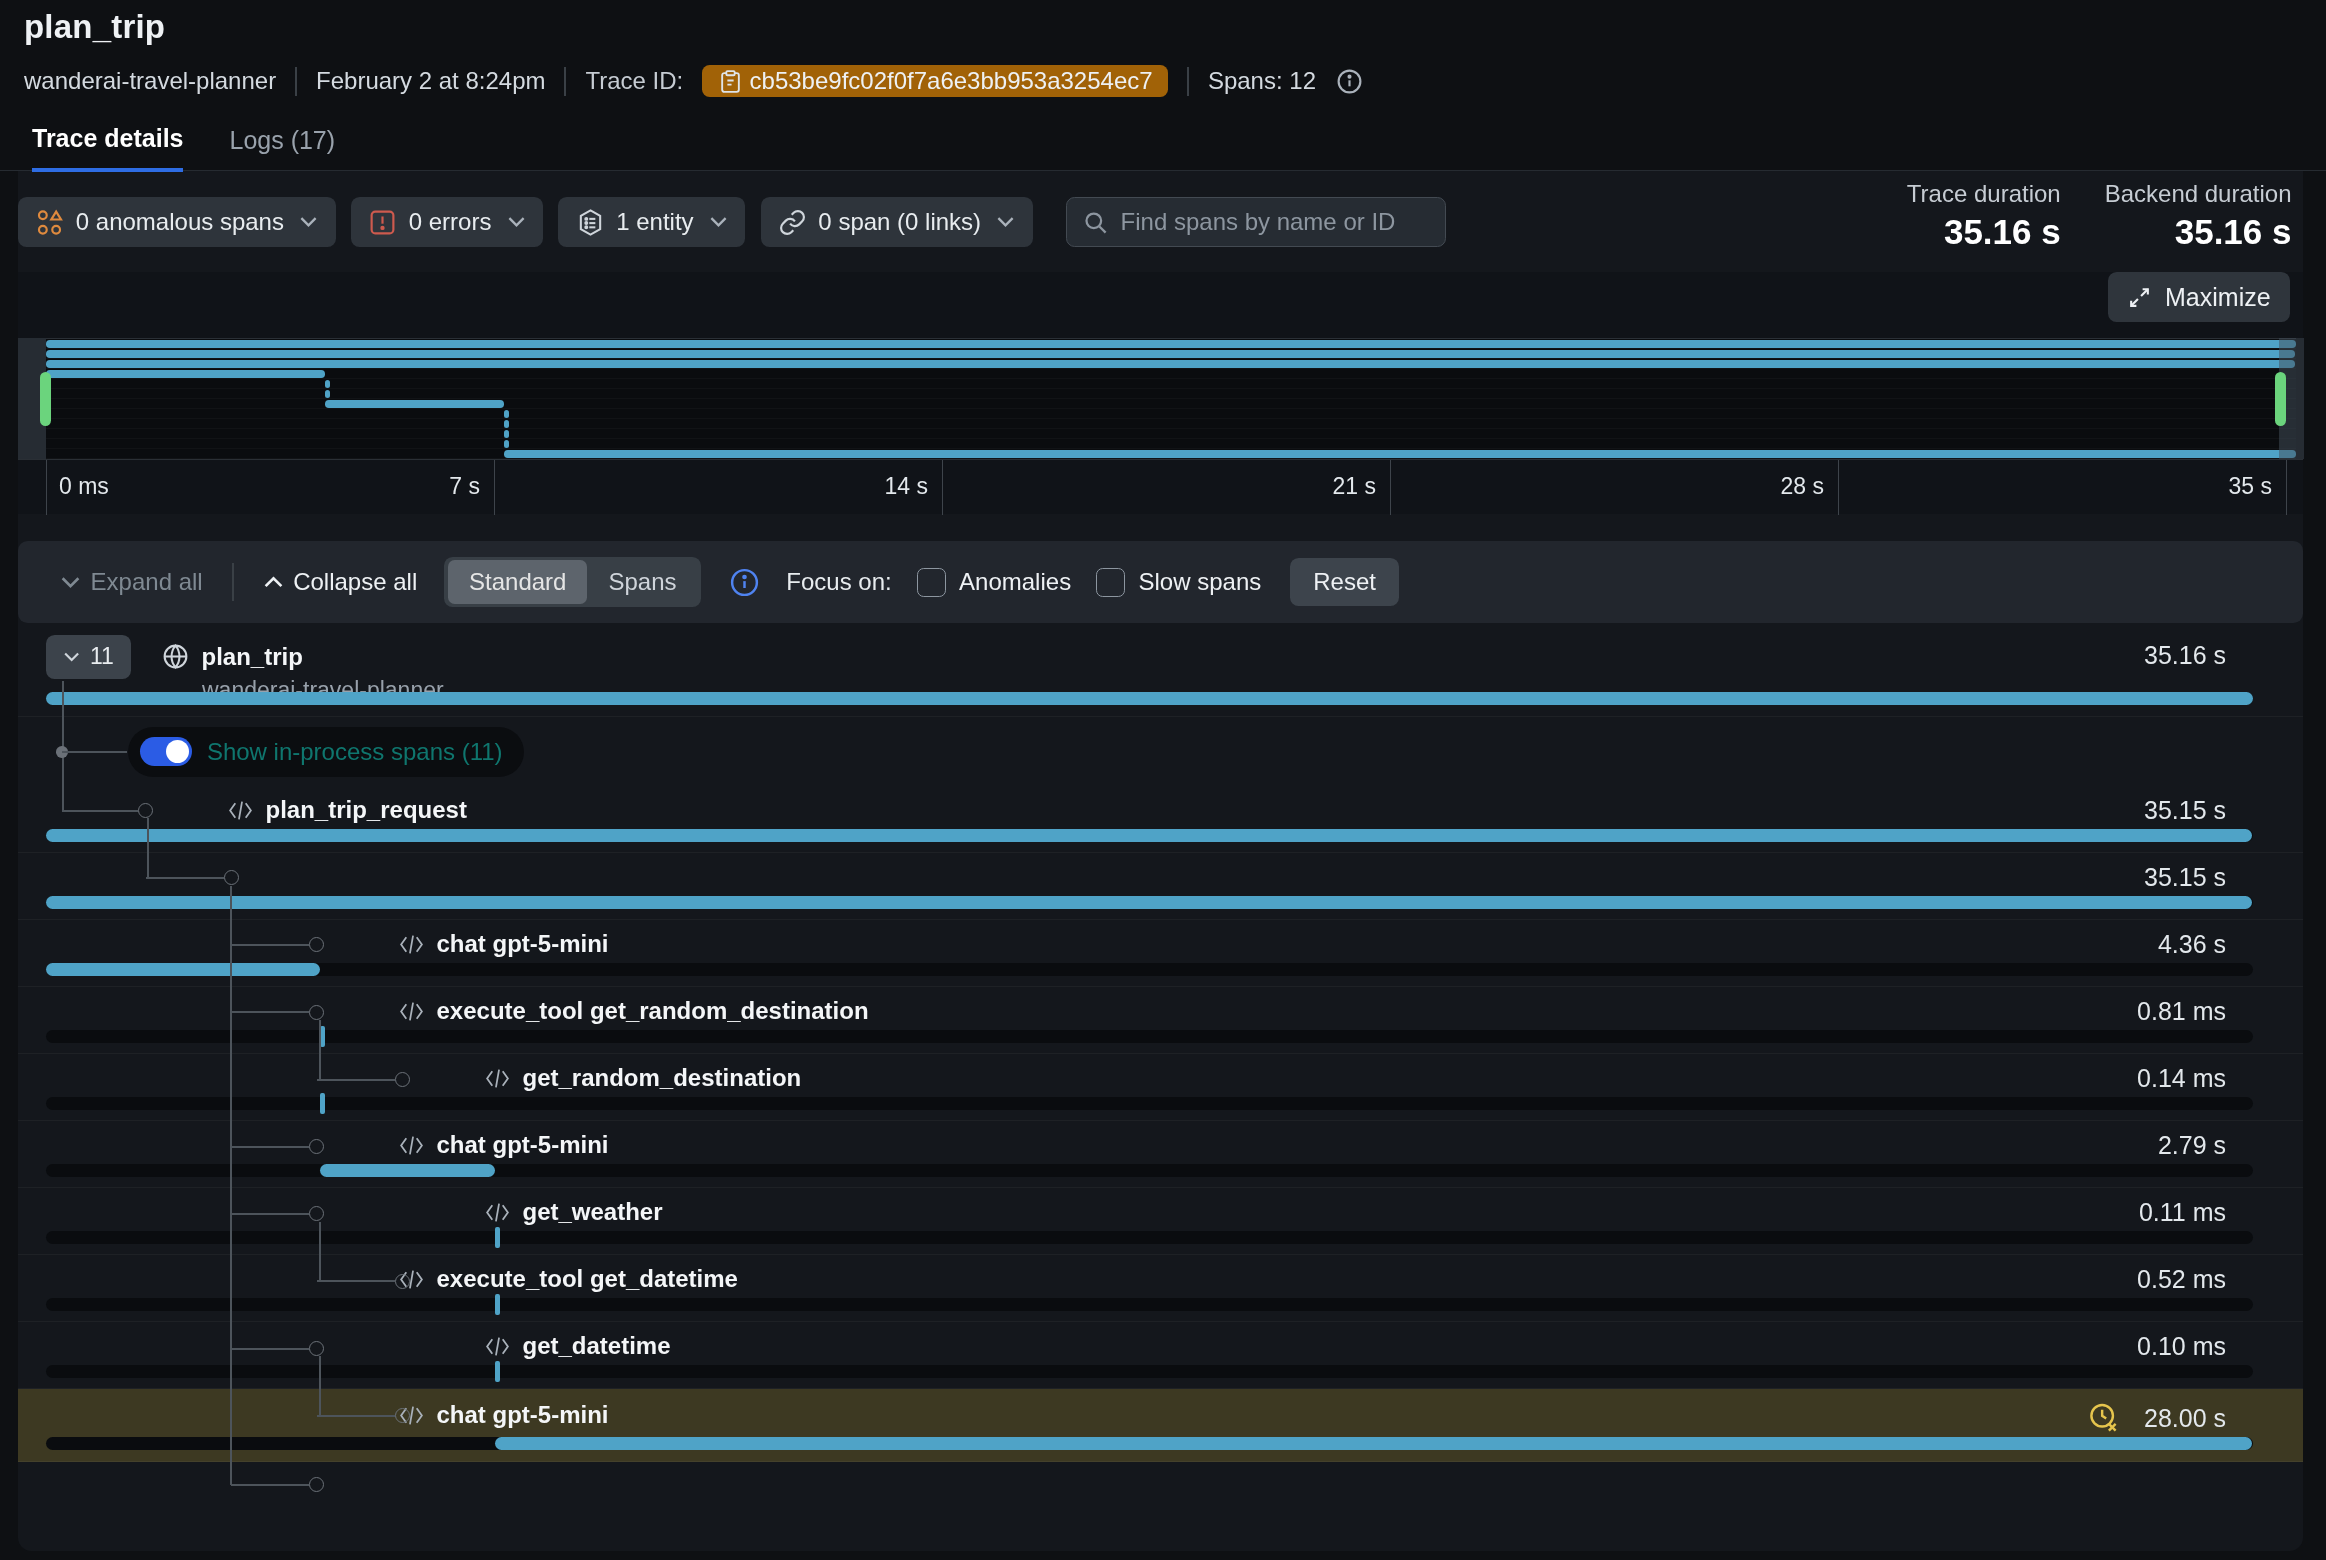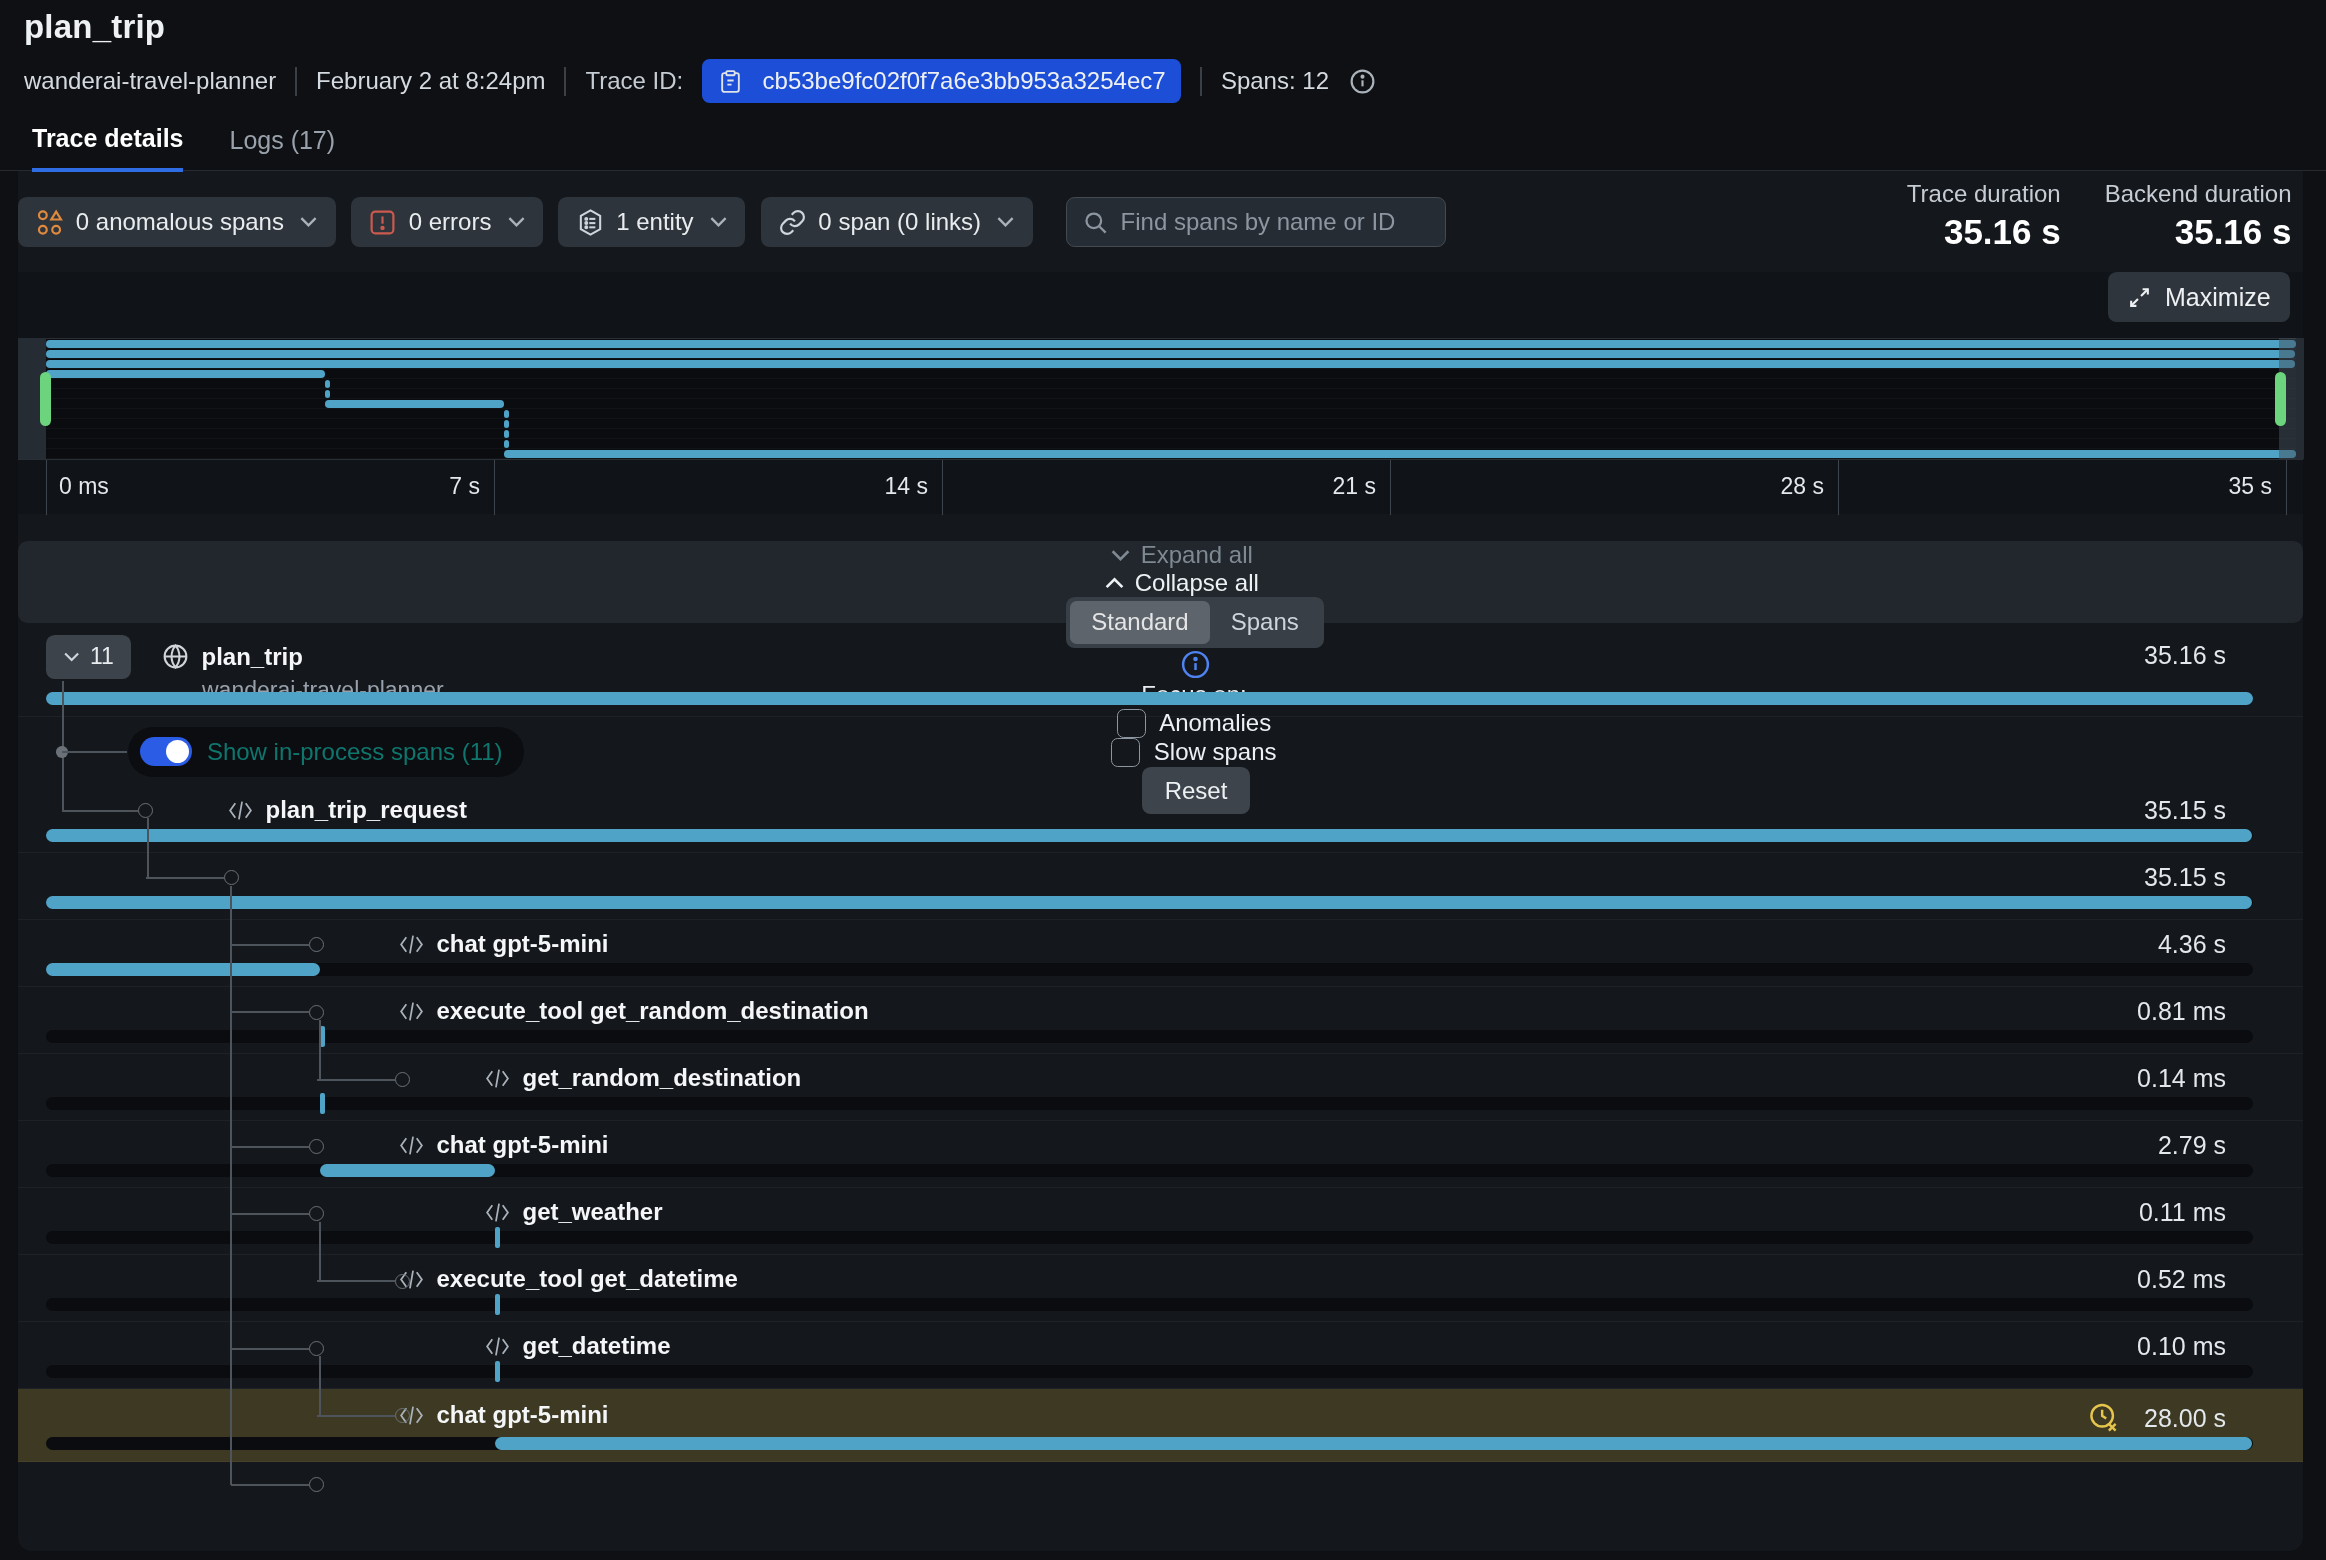--- a/index.html
+++ b/index.html
@@ -7,21 +7,21 @@
   .page { position:relative; width:2327px; height:1560px; background:#0e1013; overflow:hidden; color:#eef1f4; }
 
   
   .content-bg { position:absolute; left:18px; top:171px; width:2285px; bottom:8.6px; background:#14171c; border-radius:0 0 13.4px 13.4px; }
 
   
   .header { position:absolute; left:0; top:0; right:0; height:171px; background:#0e1013; }
   .title { position:absolute; left:24px; top:7.7px; font-size:33px; font-weight:700; letter-spacing:0.2px; }
   .meta { position:absolute; left:24px; top:58px; height:46px; display:flex; align-items:center; gap:19px; font-size:24px; color:#d4dae0; }
   .meta .sep { width:1.9px; height:29px; background:#3a4046; }
-  .trace-chip { display:flex; align-items:center; gap:20px; background:#1d4ed8; border-radius:7.7px; padding:7.7px 15.4px; height:44px; font-size:24px; color:#eef1f4; cursor:pointer; }
+  .trace-chip { display:flex; align-items:center; gap:7px; background:#a16207; border-radius:7.7px; padding:7.7px 15.4px; height:32px; font-size:24px; color:#eef1f4; cursor:pointer; }
   .icon { display:inline-flex; align-items:center; justify-content:center; }
   .tabbar { position:absolute; left:0; right:0; top:115px; height:56px; padding-left:32px; display:flex; gap:46px; border-bottom:1.9px solid #262b31; }
   .tab { font-size:25px; color:#99a2ac; padding-bottom:15.4px; align-self:flex-end; cursor:pointer; }
   .tab.active { color:#ffffff; font-weight:700; border-bottom:4.8px solid #2e6de4; margin-bottom:-1.9px; }
 
   
   .filter-row { position:absolute; left:18px; top:171px; width:2285px; height:101px; display:flex; align-items:flex-start; }
   .chips { display:flex; gap:15.4px; margin-top:26px; }
   .chip { display:flex; align-items:center; gap:11.5px; height:50px; padding:0 17.3px; background:#2e343b; border-radius:8.6px; font-size:24px; color:#e8ecef; cursor:pointer; }
   .chip .chev { margin-left:3.8px; }
@@ -41,21 +41,21 @@
   .mm-plot { position:absolute; left:28px; top:66px; width:2250px; height:121px; background:#0a0c0f; border-top:1px solid #2a2f35; overflow:hidden; }
   .mm-row { position:relative; height:10px; border-bottom:1px solid rgba(255,255,255,0.03); }
   .mm-bar { position:absolute; top:1px; height:7.7px; border-radius:3.8px; background:#4fa3c7; }
   .mm-dim { position:absolute; left:2261px; top:66px; width:17.3px; height:121px; background:rgba(68,80,92,0.5); }
   .mm-handle { position:absolute; width:10.6px; height:54px; border-radius:5.8px; background:#6bd47d; top:100px; cursor:ew-resize; }
   .axis { position:absolute; left:0; top:187px; width:2285px; height:55px; border-top:1px solid #2a2f35; }
   .axis .tick { position:absolute; top:0; width:1px; height:55px; background:#3e444b; }
   .axis .tlabel { position:absolute; top:13.4px; font-size:23px; color:#e3e8ec; }
 
   
-  .controls { position:absolute; left:18px; top:541px; width:2285px; height:82px; background:#22262d; border-radius:9.6px; display:flex; align-items:center; padding-left:42px; font-size:24px;flex-direction:column; }
+  .controls { position:absolute; left:18px; top:541px; width:2285px; height:82px; background:#22262d; border-radius:9.6px; display:flex; align-items:center; padding-left:42px; font-size:24px; }
   .ctl { display:flex; align-items:center; gap:9.6px; cursor:pointer; }
   .ctl.dim { color:#7f8992; }
   .vdiv { width:1.9px; height:38px; background:#3a4046; margin:0 29px; }
   .seg { display:flex; background:#383f46; border-radius:8.6px; padding:3.8px; margin-left:27px; }
   .seg .s { padding:7.7px 21px; border-radius:6.7px; color:#cfd4da; cursor:pointer; }
   .seg .s.active { background:#5d646c; color:#e5e5e5; }
   .focus-lbl { color:#e8ecef; margin-left:25px; }
   .cb { display:flex; align-items:center; gap:13.4px; margin-left:25px; cursor:pointer; }
   .cb .box { width:29px; height:29px; border:1.9px solid #8d96a0; border-radius:6.7px; background:transparent; }
   .btn-reset { margin-left:29px; background:#3d444c; border-radius:8.6px; padding:9.6px 23px; color:#eef1f4; cursor:pointer; }

